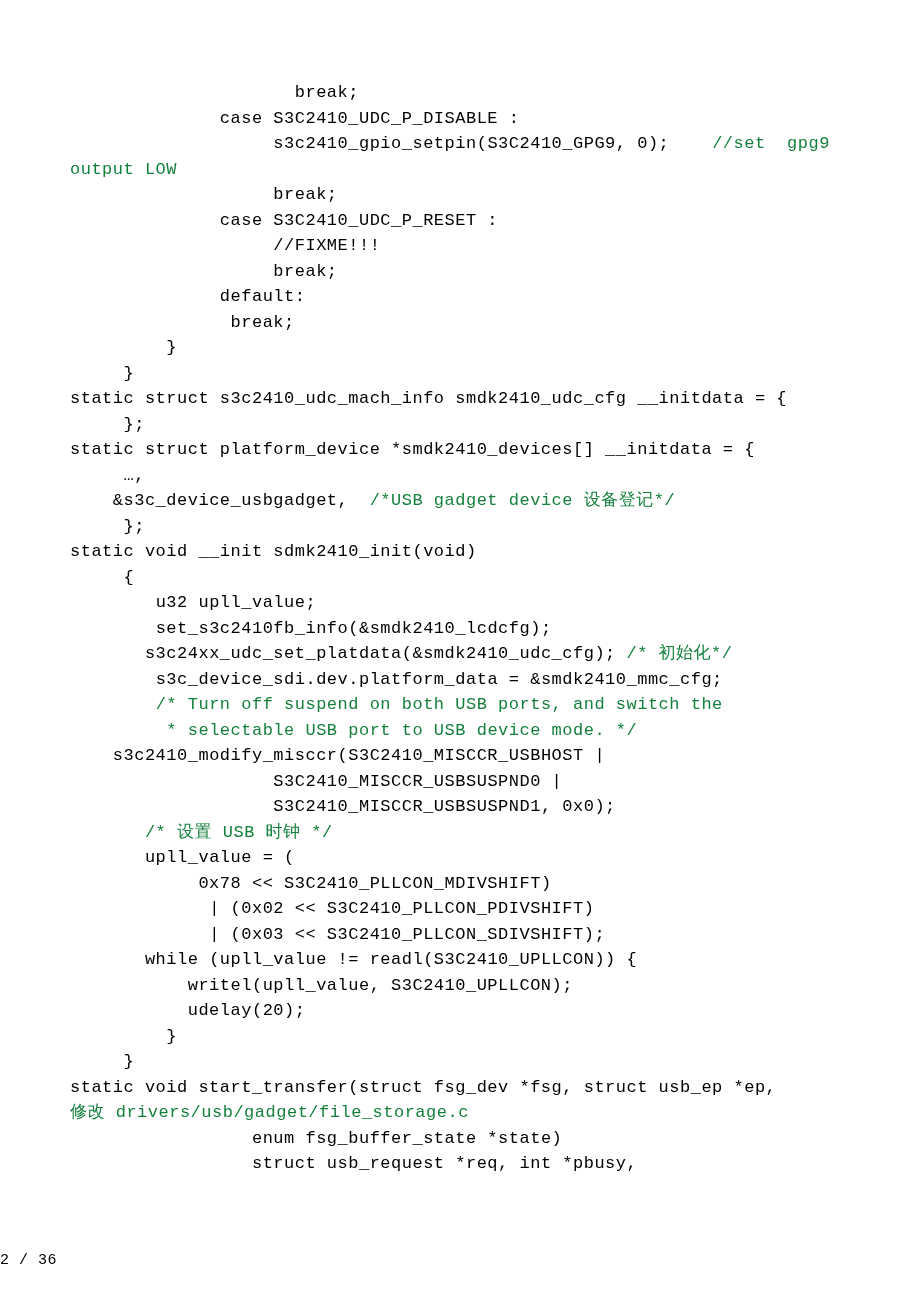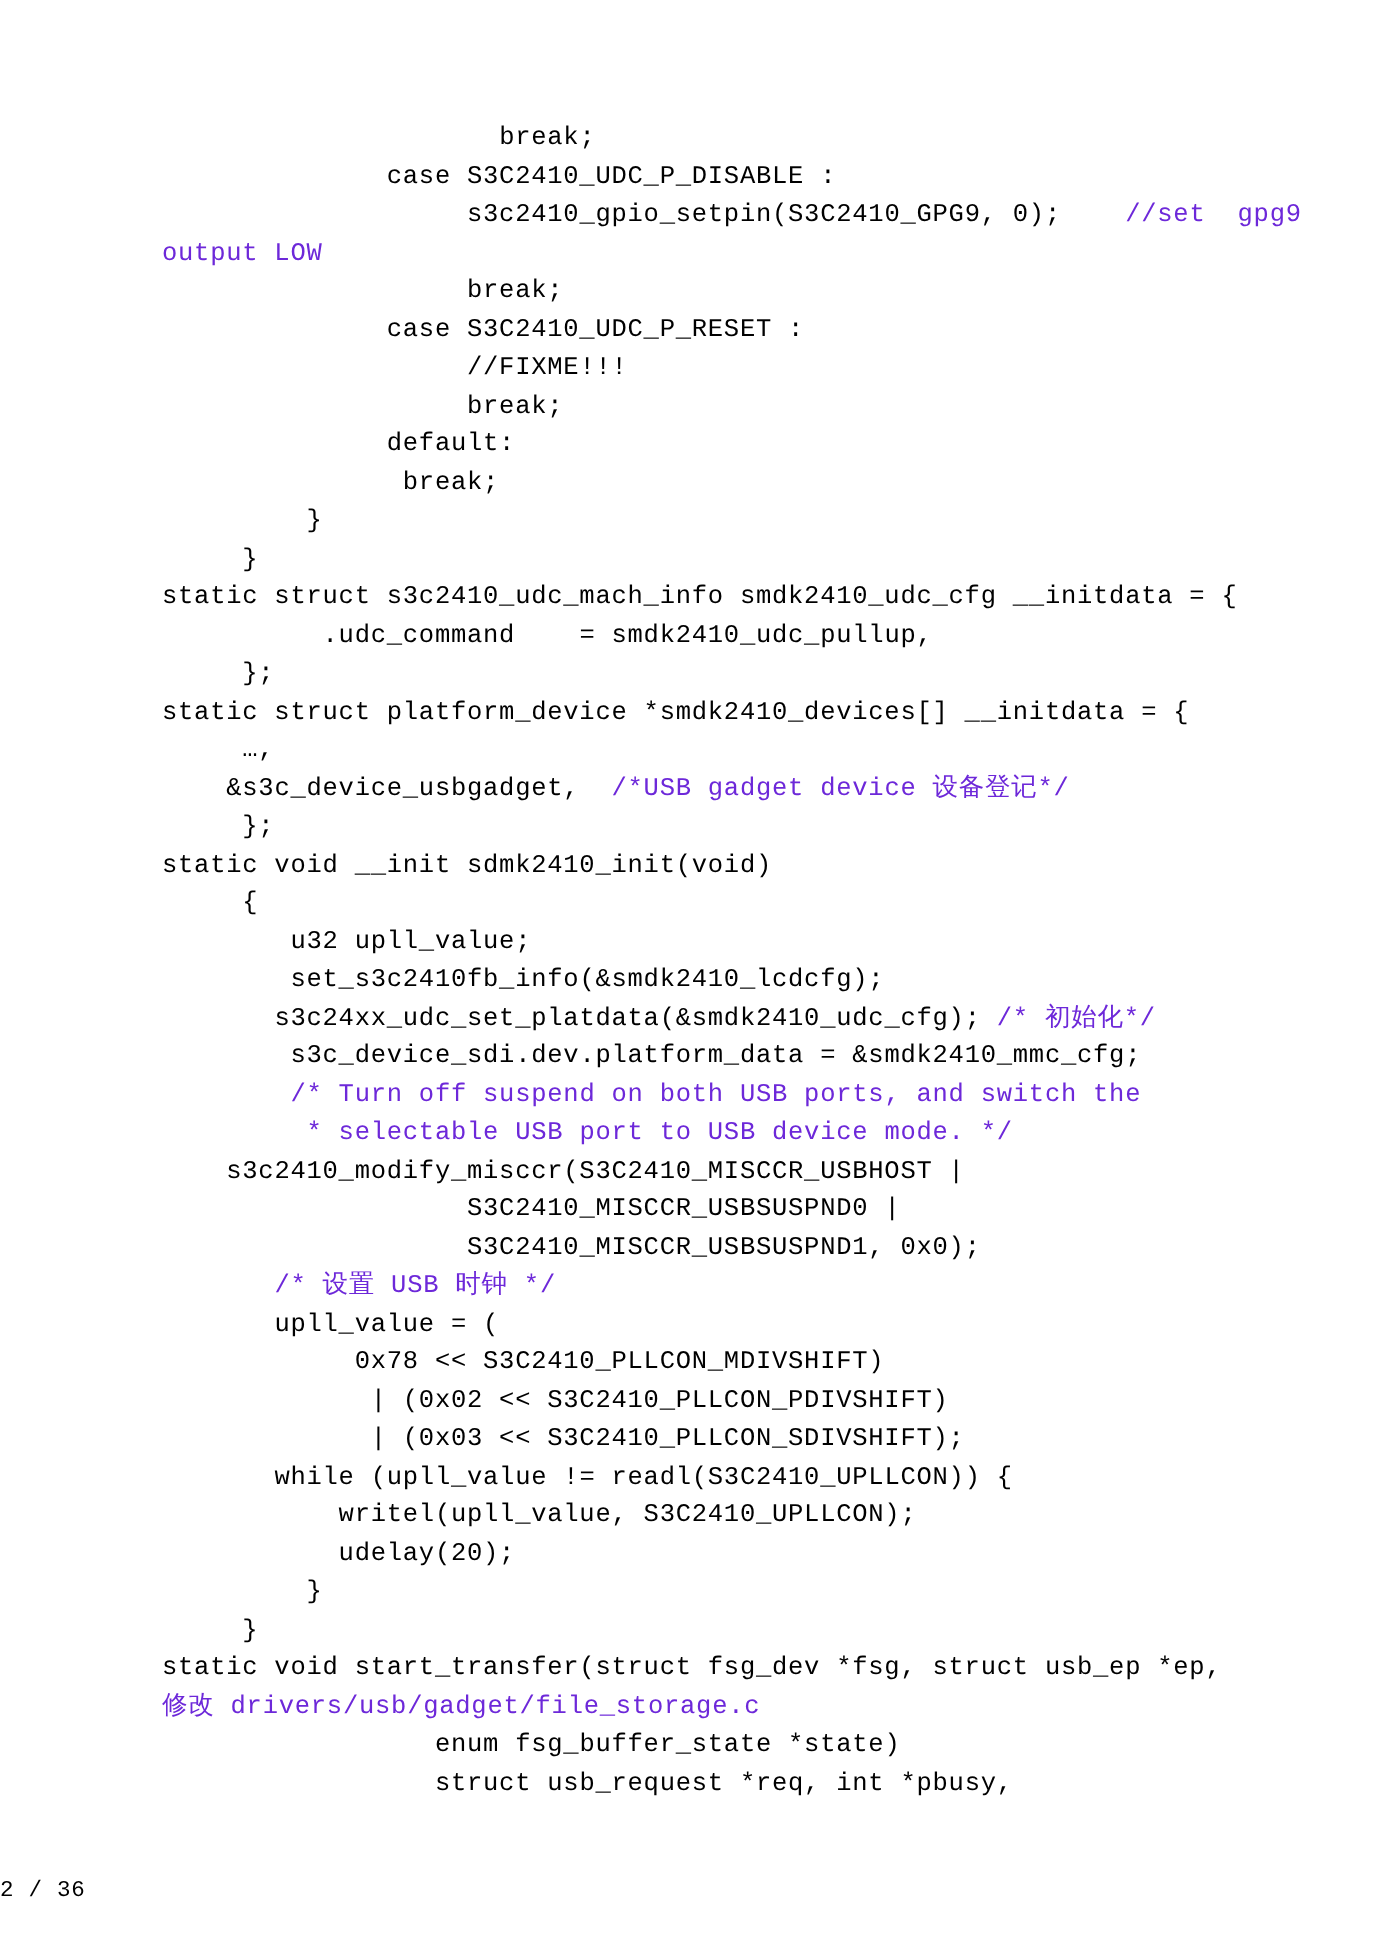--- a/index.html
+++ b/index.html
@@ -7,30 +7,30 @@
     margin: 0;
     padding: 0;
     width: 920px;
     font-family: "SimSun", "NSimSun", "Courier New", monospace;
     font-size: 17px;
     line-height: 1.5;
     color: #000000;
     letter-spacing: 0.5px;
   }
   .page {
-    padding: 80px 70px 40px 108px;
+    padding: 80px 70px 40px 70px;
     box-sizing: border-box;
     width: 920px;
     min-height: 1302px;
     position: relative;
   }
   .line {
     white-space: pre;
   }
-  .purple { color: #6d28d9; }
+  .purple { color: #15803d; }
   .black { color: #000000; }
   .footer {
     position: absolute;
     bottom: 30px;
     width: 100%;
     left: 0;
     font-size: 15px;
   }
 </style>
 </head>
@@ -44,21 +44,20 @@
       <div class="line"><span></span><span class="purple">output LOW</span></div>
       <div class="line"><span>                   </span><span class="black">break;</span></div>
       <div class="line"><span>              </span><span class="black">case S3C2410_UDC_P_RESET :</span></div>
       <div class="line"><span>                   </span><span class="black">//FIXME!!!</span></div>
       <div class="line"><span>                   </span><span class="black">break;</span></div>
       <div class="line"><span>              </span><span class="black">default:</span></div>
       <div class="line"><span>               </span><span class="black">break;</span></div>
       <div class="line"><span>         </span><span class="black">}</span></div>
       <div class="line"><span>     </span><span class="black">}</span></div>
       <div class="line"><span></span><span class="black">static struct s3c2410_udc_mach_info smdk2410_udc_cfg __initdata = {</span></div>
-      <div class="line"><span>          </span><span class="black">.udc_command    = smdk2410_udc_pullup,</span></div>
       <div class="line"><span>     </span><span class="black">};</span></div>
       <div class="line"><span></span><span class="black">static struct platform_device *smdk2410_devices[] __initdata = {</span></div>
       <div class="line"><span>     </span><span class="black">…,</span></div>
       <div class="line"><span>    </span><span class="black">&amp;s3c_device_usbgadget,  </span><span class="purple">/*USB gadget device 设备登记*/</span></div>
       <div class="line"><span>     </span><span class="black">};</span></div>
       <div class="line"><span></span><span class="black">static void __init sdmk2410_init(void)</span></div>
       <div class="line"><span>     </span><span class="black">{</span></div>
       <div class="line"><span>        </span><span class="black">u32 upll_value;</span></div>
       <div class="line"><span>        </span><span class="black">set_s3c2410fb_info(&amp;smdk2410_lcdcfg);</span></div>
       <div class="line"><span>       </span><span class="black">s3c24xx_udc_set_platdata(&amp;smdk2410_udc_cfg); </span><span class="purple">/* 初始化*/</span></div>

